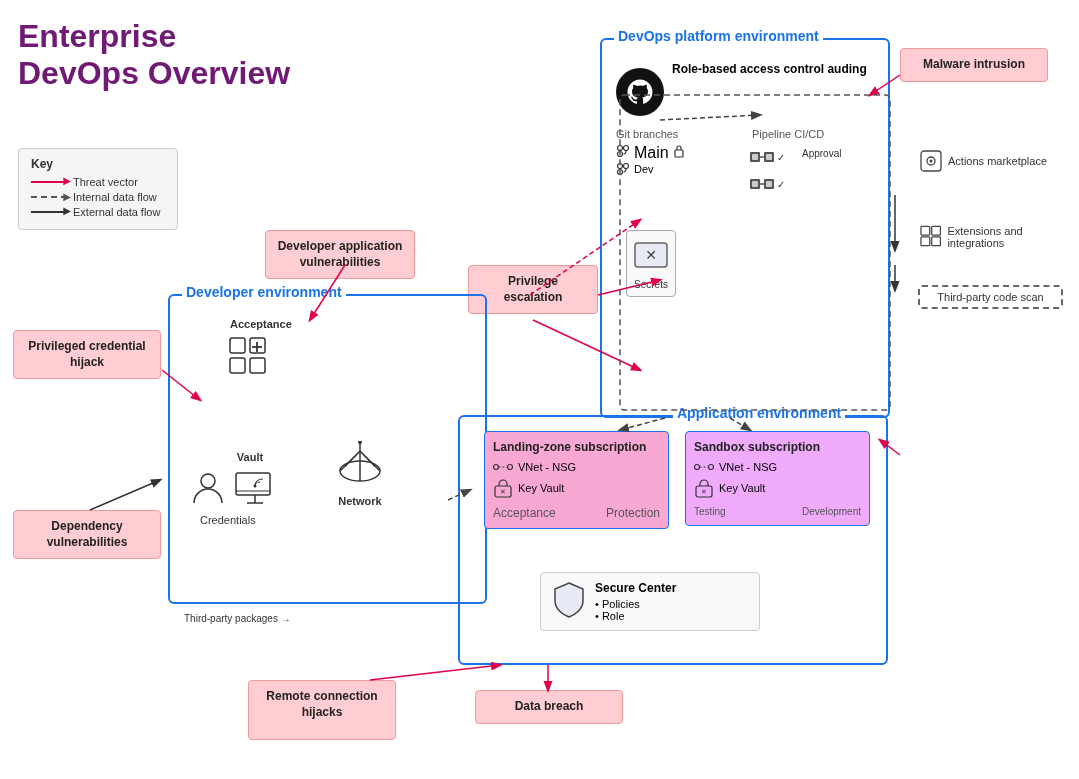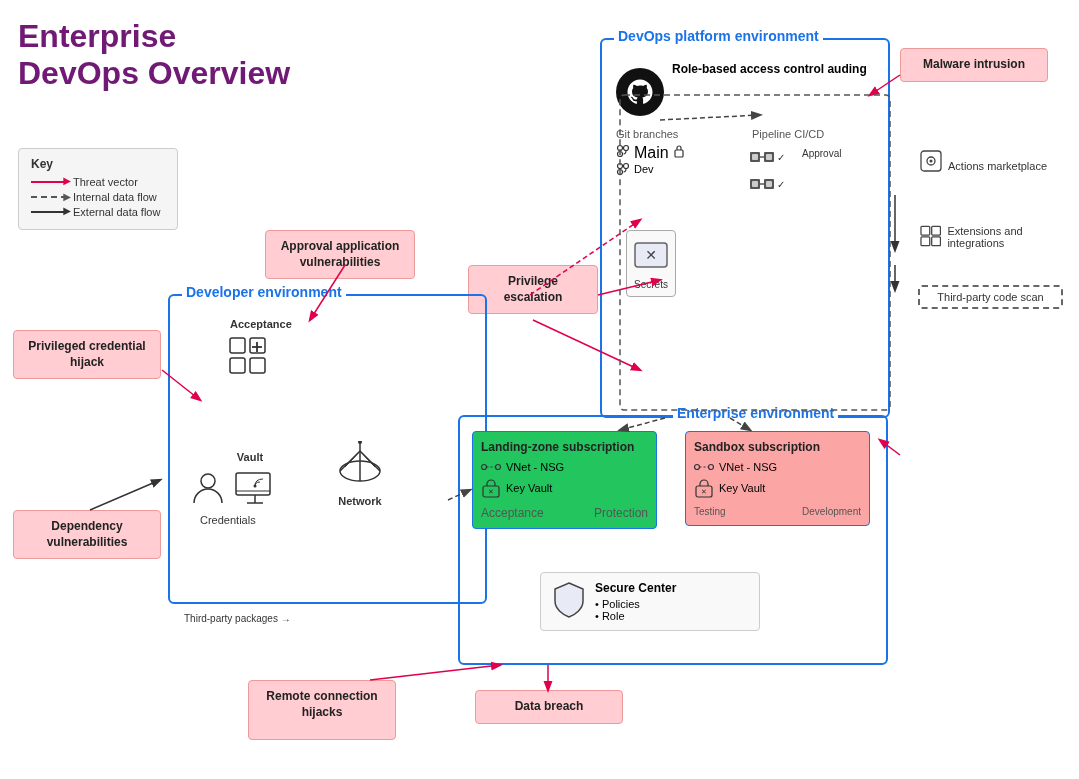--- a/index.html
+++ b/index.html
@@ -117,21 +117,21 @@
 
   <div class="threat-box" style="left:13px; top:330px; width:148px;">
     <span>Privileged credential hijack</span>
   </div>
 
   <div class="threat-box" style="left:13px; top:510px; width:148px;">
     <span>Dependency vulnerabilities</span>
   </div>
 
   <div class="threat-box" style="left:265px; top:230px; width:150px;">
-    <span>Approval application vulnerabilities</span>
+    <span>Developer application vulnerabilities</span>
   </div>
 
   <div class="threat-box" style="left:468px; top:265px; width:130px;">
     <span>Privilege escalation</span>
   </div>
 
   <div class="threat-box" style="left:900px; top:48px; width:148px;">
     <span>Malware intrusion</span>
   </div>
 
@@ -225,21 +225,21 @@
       <svg width="36" height="36" viewBox="0 0 36 36" fill="none">
         <rect x="2" y="6" width="32" height="24" rx="3" stroke="#666" stroke-width="1.5" fill="#e8eaf6"></rect>
         <text x="18" y="23" text-anchor="middle" font-size="14" fill="#444">✕</text>
       </svg>
       <div style="font-size:10px; color:#333; margin-top:2px;">
         <span>Secrets</span>
       </div>
     </div>
   </div>
 
-  <div style="position:absolute; top:150px; left:920px; font-size:11px; color:#333; display:flex; align-items:flex-end; gap:6px;">
+  <div style="position:absolute; top:150px; left:920px; font-size:11px; color:#333; display:flex; align-items:center; gap:6px;">
     <svg width="22" height="22" viewBox="0 0 22 22" fill="none">
         <rect x="1" y="1" width="20" height="20" rx="3" stroke="#444" stroke-width="1.3"></rect>
         <circle cx="11" cy="11" r="4" stroke="#444" stroke-width="1.3"></circle>
         <circle cx="11" cy="11" r="1.5" fill="#444"></circle>
       </svg>
     <span>Actions marketplace</span>
   </div>
 
   <div style="position:absolute; top:225px; left:920px; font-size:11px; color:#333; display:flex; align-items:flex-start; gap:6px;">
     <svg width="22" height="22" viewBox="0 0 22 22" fill="none">
@@ -319,24 +319,24 @@
       </div>
     </div>
 
     <div style="position:absolute; bottom:-22px; left:14px; font-size:10px; color:#333;">
       <span>Third-party packages →</span>
     </div>
   </div>
 
   <div class="env-box" style="left:458px; top:415px; width:430px; height:250px;">
     <div class="env-box-title" style="left:50%;">
-      <span>Enterprise environment</span>
-    </div>
-
-    <div style="position:absolute; top:14px; left:12px; border:1px solid #1a73e8; border-radius:4px; padding:8px; width:185px; background:#22c55e;">
+      <span>Application environment</span>
+    </div>
+
+    <div style="position:absolute; top:14px; left:24px; border:1px solid #1a73e8; border-radius:4px; padding:8px; width:185px; background:#f9a8d4;">
       <div style="font-size:12px; font-weight:700; color:#222; margin-bottom:6px;">
         <span>Landing-zone subscription</span>
       </div>
 
       <div style="display:flex; align-items:center; gap:5px; font-size:11px; margin-bottom:4px;">
         <svg width="20" height="14" viewBox="0 0 20 14" fill="none">
           <circle cx="3" cy="7" r="2.5" stroke="#333" stroke-width="1.2"></circle>
           <circle cx="17" cy="7" r="2.5" stroke="#333" stroke-width="1.2"></circle>
           <line x1="5.5" y1="7" x2="14.5" y2="7" stroke="#333" stroke-width="1.2" stroke-dasharray="2,2"></line>
         </svg>
@@ -350,21 +350,21 @@
           <text x="10" y="16" text-anchor="middle" font-size="7" fill="#333">✕</text>
         </svg>
         <span>Key Vault</span>
       </div>
       <div style="display:flex; justify-content:space-between; font-size:12px; color:#555;">
         <span>Acceptance</span>
         <span>Protection</span>
       </div>
     </div>
 
-    <div style="position:absolute; top:14px; left:225px; border:1px solid #1a73e8; border-radius:4px; padding:8px; width:185px; background:#fca5a5;">
+    <div style="position:absolute; top:14px; left:225px; border:1px solid #1a73e8; border-radius:4px; padding:8px; width:185px; background:#f0abfc;">
       <div style="font-size:12px; font-weight:700; color:#222; margin-bottom:6px;">
         <span>Sandbox subscription</span>
       </div>
       <div style="display:flex; align-items:center; gap:5px; font-size:11px; margin-bottom:4px;">
         <svg width="20" height="14" viewBox="0 0 20 14" fill="none">
           <circle cx="3" cy="7" r="2.5" stroke="#333" stroke-width="1.2"></circle>
           <circle cx="17" cy="7" r="2.5" stroke="#333" stroke-width="1.2"></circle>
           <line x1="5.5" y1="7" x2="14.5" y2="7" stroke="#333" stroke-width="1.2" stroke-dasharray="2,2"></line>
         </svg>
         <span>VNet - NSG</span>

